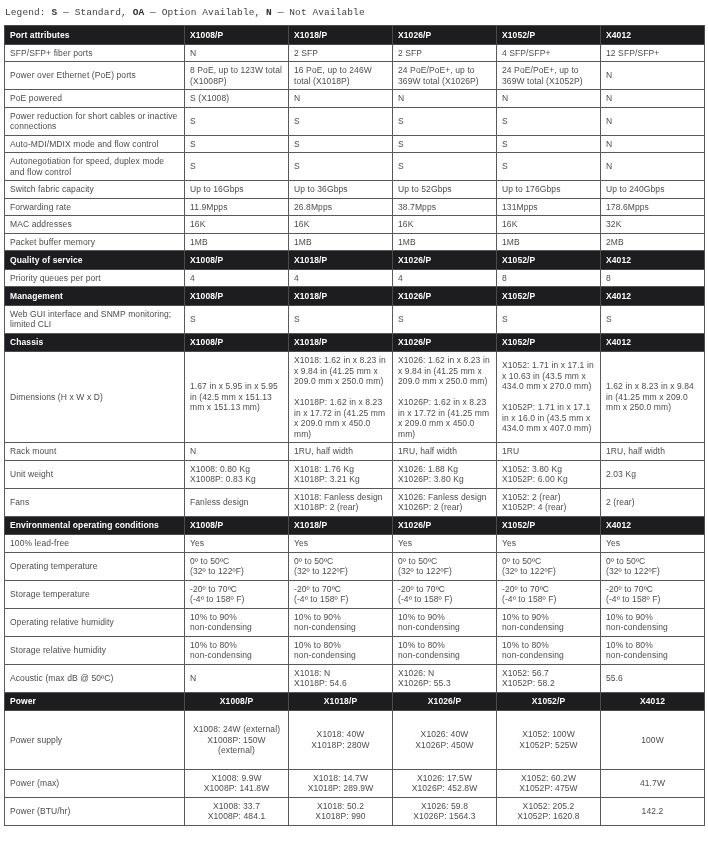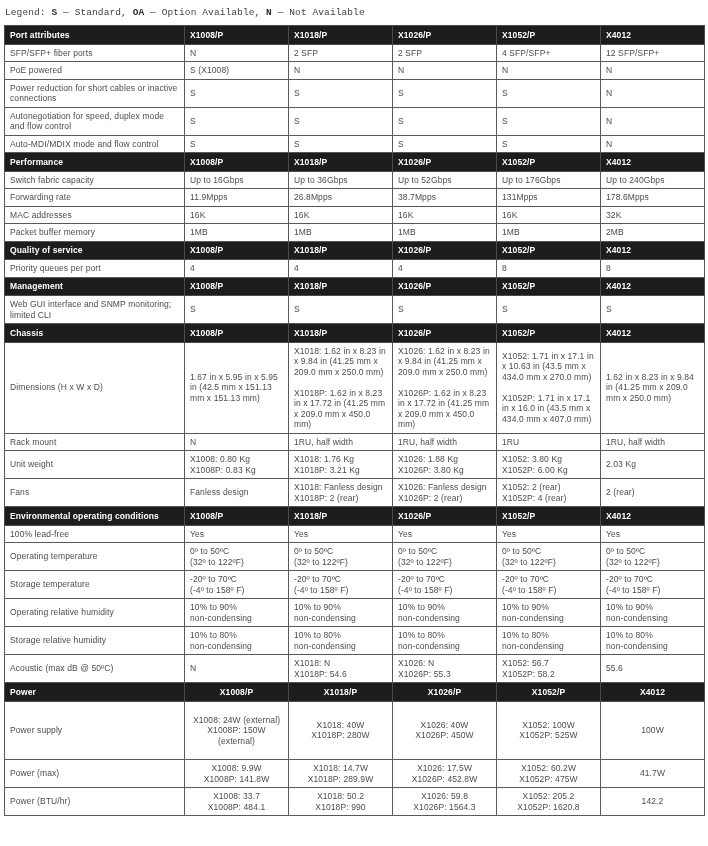--- a/index.html
+++ b/index.html
@@ -77,61 +77,61 @@
         </tr>
         <tr>
           <td class="row-label">SFP/SFP+ fiber ports</td>
           <td class="cell">N</td>
           <td class="cell">2 SFP</td>
           <td class="cell">2 SFP</td>
           <td class="cell">4 SFP/SFP+</td>
           <td class="cell">12 SFP/SFP+</td>
         </tr>
         <tr>
+          <td class="row-label">Power over Ethernet (PoE) ports</td>
+          <td class="cell">8 PoE, up to 123W total (X1008P)</td>
+          <td class="cell">16 PoE, up to 246W total (X1018P)</td>
+          <td class="cell">24 PoE/PoE+, up to 369W total (X1026P)</td>
+          <td class="cell">24 PoE/PoE+, up to 369W total (X1052P)</td>
+          <td class="cell">N</td>
+        </tr>
+        <tr>
           <td class="row-label">PoE powered</td>
           <td class="cell">S (X1008)</td>
           <td class="cell">N</td>
           <td class="cell">N</td>
           <td class="cell">N</td>
           <td class="cell">N</td>
         </tr>
         <tr>
           <td class="row-label">Power reduction for short cables or inactive connections</td>
           <td class="cell">S</td>
           <td class="cell">S</td>
           <td class="cell">S</td>
           <td class="cell">S</td>
           <td class="cell">N</td>
         </tr>
         <tr>
+          <td class="row-label">Auto-MDI/MDIX mode and flow control</td>
+          <td class="cell">S</td>
+          <td class="cell">S</td>
+          <td class="cell">S</td>
+          <td class="cell">S</td>
+          <td class="cell">N</td>
+        </tr>
+        <tr>
           <td class="row-label">Autonegotiation for speed, duplex mode and flow control</td>
           <td class="cell">S</td>
           <td class="cell">S</td>
           <td class="cell">S</td>
           <td class="cell">S</td>
           <td class="cell">N</td>
         </tr>
-        <tr>
-          <td class="row-label">Auto-MDI/MDIX mode and flow control</td>
-          <td class="cell">S</td>
-          <td class="cell">S</td>
-          <td class="cell">S</td>
-          <td class="cell">S</td>
-          <td class="cell">N</td>
-        </tr>
       </tbody>
       <tbody class="sec sec-1">
-        <tr class="section-header">
-          <td class="sec-title">Performance</td>
-          <td class="col-head">X1008/P</td>
-          <td class="col-head">X1018/P</td>
-          <td class="col-head">X1026/P</td>
-          <td class="col-head">X1052/P</td>
-          <td class="col-head">X4012</td>
-        </tr>
         <tr>
           <td class="row-label">Switch fabric capacity</td>
           <td class="cell">Up to 16Gbps</td>
           <td class="cell">Up to 36Gbps</td>
           <td class="cell">Up to 52Gbps</td>
           <td class="cell">Up to 176Gbps</td>
           <td class="cell">Up to 240Gbps</td>
         </tr>
         <tr>
           <td class="row-label">Forwarding rate</td>

